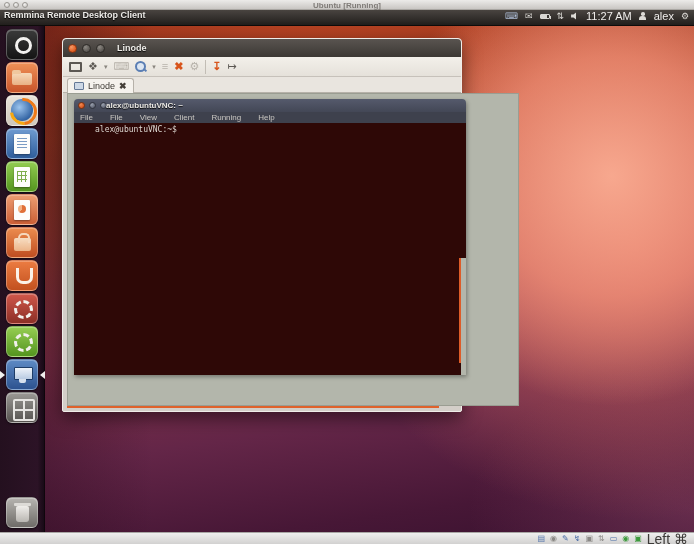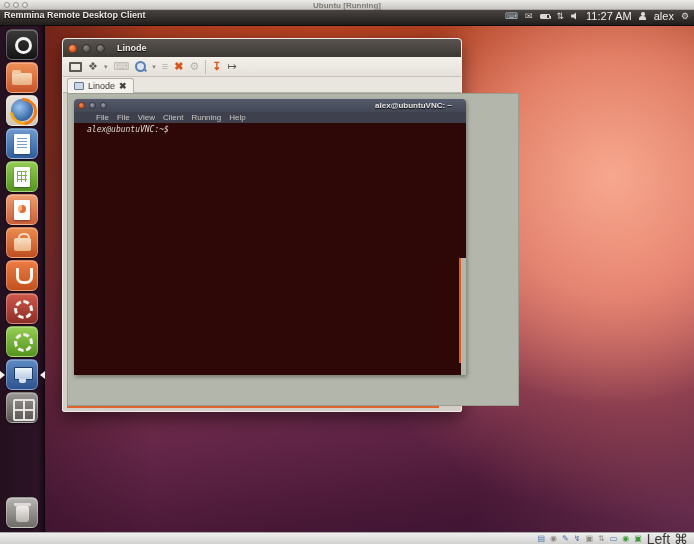--- a/index.html
+++ b/index.html
@@ -138,26 +138,26 @@
 
   
   #terminal { position:absolute; left:6px; top:5px; width:392px; height:276px;
     border-radius:4px 4px 0 0; box-shadow:1px 2px 4px rgba(0,0,0,.35); }
   #t-titlebar { position:absolute; left:0; top:0; right:0; height:13px;
     background:linear-gradient(#555a6c,#434756); border-radius:4px 4px 0 0;
     display:flex; align-items:center; }
   .tdot { width:7px; height:7px; border-radius:50%; margin-left:4px; }
   .tdot-close { background:radial-gradient(circle at 35% 30%, #f08b55, #d4531c 75%); border:1px solid #7e2f0e; }
   .tdot-plain { background:radial-gradient(circle at 35% 30%, #9aa0ad, #5b6070 75%); border:1px solid #31343e; }
-  #t-title { position:absolute; left:0; right:14px; text-align:right; font-size:8px; font-weight:bold; color:#e9e7e3; text-shadow:0 1px 1px #000; }
+  #t-title { position:absolute; left:0; right:4px; text-align:left; font-size:8px; font-weight:bold; color:#e9e7e3; text-shadow:0 1px 1px #000;padding-left:32px; }
   #t-menubar { position:absolute; left:0; top:13px; right:0; height:11px;
-    background:#3e414d; display:flex; align-items:center; gap:8px; padding-left:22px; }
+    background:#3e414d; display:flex; align-items:center; gap:17px; padding-left:6px; }
   .t-menu-item { font-size:8px; color:#c9c6c1; }
   #t-body { position:absolute; left:0; top:24px; right:0; bottom:0; background:#2e0806; }
-  #t-prompt { position:absolute; left:13px; top:2px; font-family:"DejaVu Sans Mono", monospace; font-size:8px; color:#dcd7d1;font-style:italic; }
+  #t-prompt { position:absolute; left:21px; top:2px; font-family:"DejaVu Sans Mono", monospace; font-size:8px; color:#dcd7d1; }
   #artifact-gray { position:absolute; left:387px; top:159px; width:5px; height:117px; background:#b3b6ab; }
   #artifact-vline { position:absolute; left:385px; top:159px; width:2px; height:105px; background:#dd5c28; }
 
   
   #vbox-statusbar { position:absolute; left:0; top:532px; width:694px; height:12px;
     background:linear-gradient(#efefef,#d2d1d0); border-top:1px solid #a8a6a4;
     display:flex; align-items:center; justify-content:flex-end; gap:5px; padding-right:6px; }
   .st { font-size:8px; line-height:8px; color:#8a8885; }
   .st-blue { color:#4a6da8; }
   .st-green { color:#3d9a3d; }

